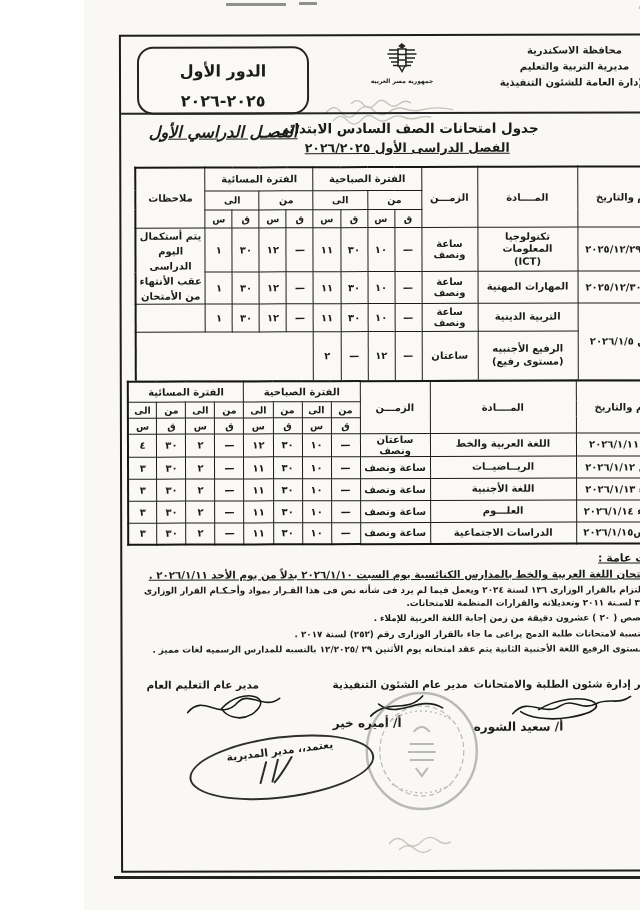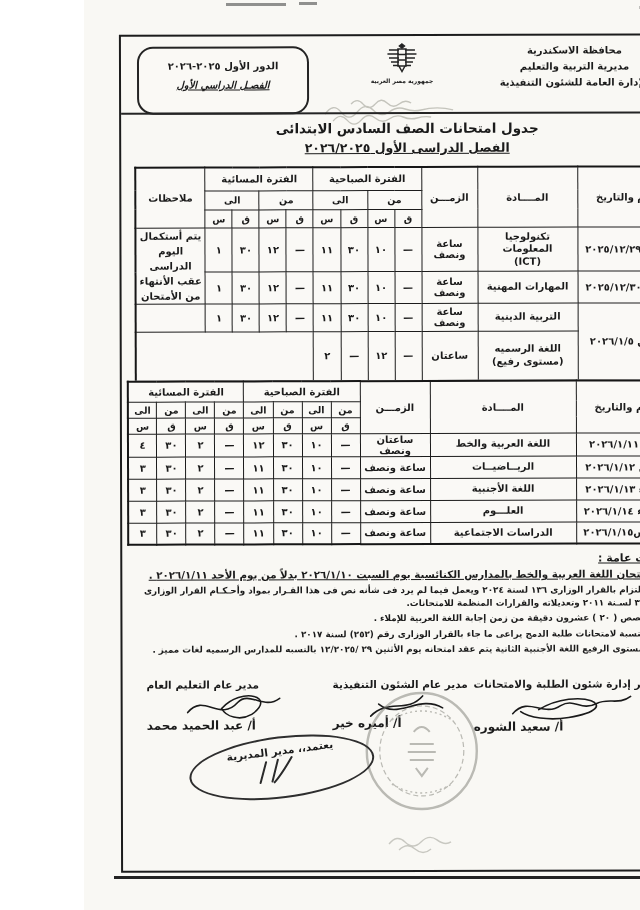--- a/index.html
+++ b/index.html
@@ -22,21 +22,21 @@
 
   
   .issuer{position:absolute;right:16px;top:7px;width:205px;text-align:center;font-size:10px;line-height:1.62;}
   .issuer .u{text-decoration:underline;}
   .emblem-wrap{position:absolute;left:236px;top:5px;width:90px;text-align:center;}
   .emblem-cap{font-size:6px;margin-top:-2px;letter-spacing:0;}
   .faint{position:absolute;left:200px;top:56px;}
   .session-box{
     position:absolute;left:16px;top:10px;width:168px;height:56px;
     border:2px solid #242424;border-radius:16px;text-align:center;
-    font-size:10px;padding-top:8px;line-height:1.9;background:#faf9f5;
+    font-size:16px;padding-top:8px;line-height:1.9;background:#faf9f5;
   }
   .session-box .l2{text-decoration:underline;font-style:italic;}
   .head-rule{position:absolute;left:0;right:0;top:76px;border-top:2px solid #242424;}
   .doc-title{position:absolute;left:0;right:0;top:84px;text-align:center;font-size:13.5px;}
   .doc-subtitle{position:absolute;left:0;right:0;top:104px;text-align:center;font-size:12.5px;text-decoration:underline;}
 
   
   table.t{border-collapse:collapse;table-layout:fixed;position:absolute;background:#faf9f6;}
   table.t th,table.t td{
     border:1.4px solid #1c1c1c;padding:0 1px;text-align:center;vertical-align:middle;
@@ -210,21 +210,21 @@
           <td class="n">٣٠</td>
           <td class="n">١١</td>
           <td class="n">—</td>
           <td class="n">١٢</td>
           <td class="n">٣٠</td>
           <td class="n">١</td>
           <td class="note"></td>
         </tr>
         <tr class="r4">
           <td class="subj">
-            <div>اللغة الرسميه</div>
+            <div>الرفيع الأجنبيه</div>
             <div>(مستوى رفيع)</div>
           </td>
           <td class="time">ساعتان</td>
           <td class="n">—</td>
           <td class="n">١٢</td>
           <td class="n">—</td>
           <td class="n">٢</td>
           <td colspan="5"></td>
         </tr>
       </tbody>
@@ -378,21 +378,20 @@
     </div>
 
     <div class="sig sig-l">
       <div class="stitle">مدير عام التعليم العام</div>
       <svg class="sig-svg" width="110" height="32" viewBox="0 0 110 32">
         <g stroke="#1a1a1a" fill="none" stroke-width="1.6" stroke-linecap="round">
           <path d="M8 22 C 24 2, 40 32, 58 12 C 70 0, 84 20, 100 8"></path>
           <path d="M42 18 C 62 -4, 98 6, 72 24 C 60 31, 46 26, 42 18"></path>
         </g>
       </svg>
-      <div class="sname">أ/ عبد الحميد محمد</div>
     </div>
 
     <div class="round-stamp">
       <svg width="118" height="122" viewBox="0 0 118 122">
         <g stroke="#7d7d74" fill="none" opacity="0.5">
           <ellipse cx="59" cy="61" rx="55" ry="58" stroke-width="2.4"></ellipse>
           <ellipse cx="59" cy="61" rx="42" ry="45" stroke-width="1.2" stroke-dasharray="5 3"></ellipse>
           <path d="M51 42 q8 -10 16 0 M47 54 h24 M45 62 h28 M47 70 h24 M53 78 l6 8 6 -8" stroke-width="2"></path>
           <path d="M29 30 q30 -18 60 0 M29 94 q30 18 60 0" stroke-width="1.4" stroke-dasharray="2 3"></path>
         </g>

